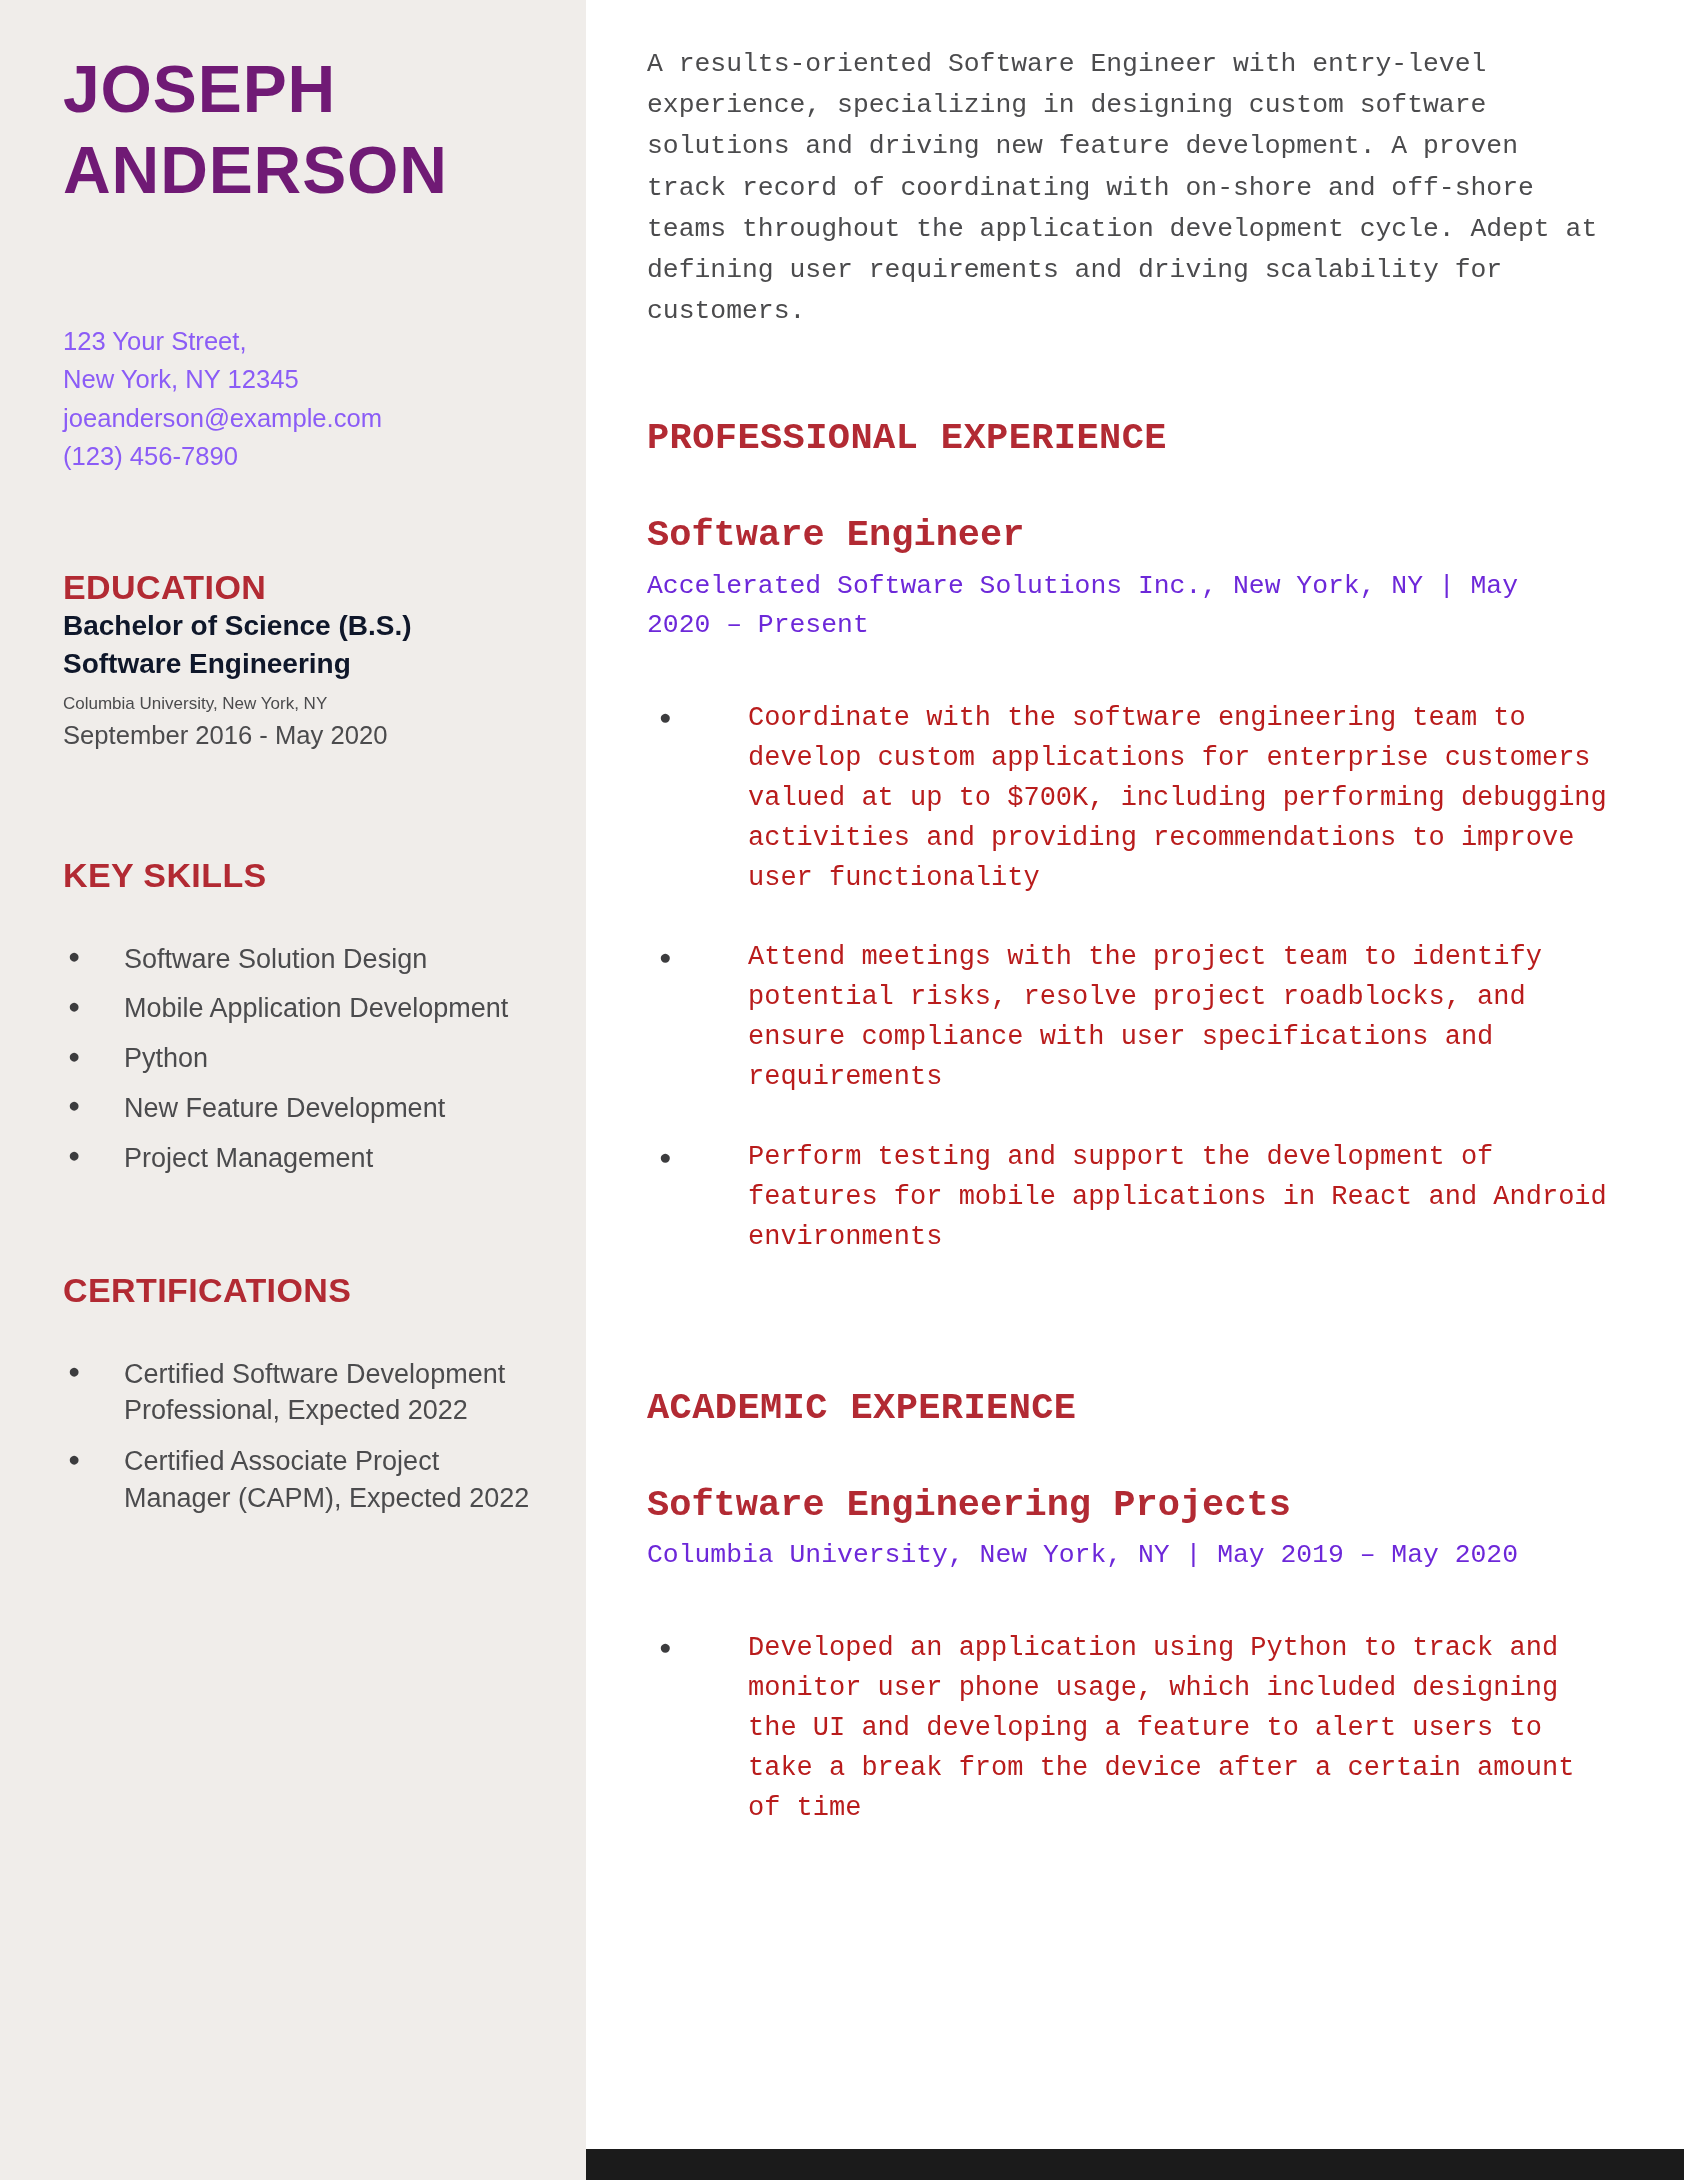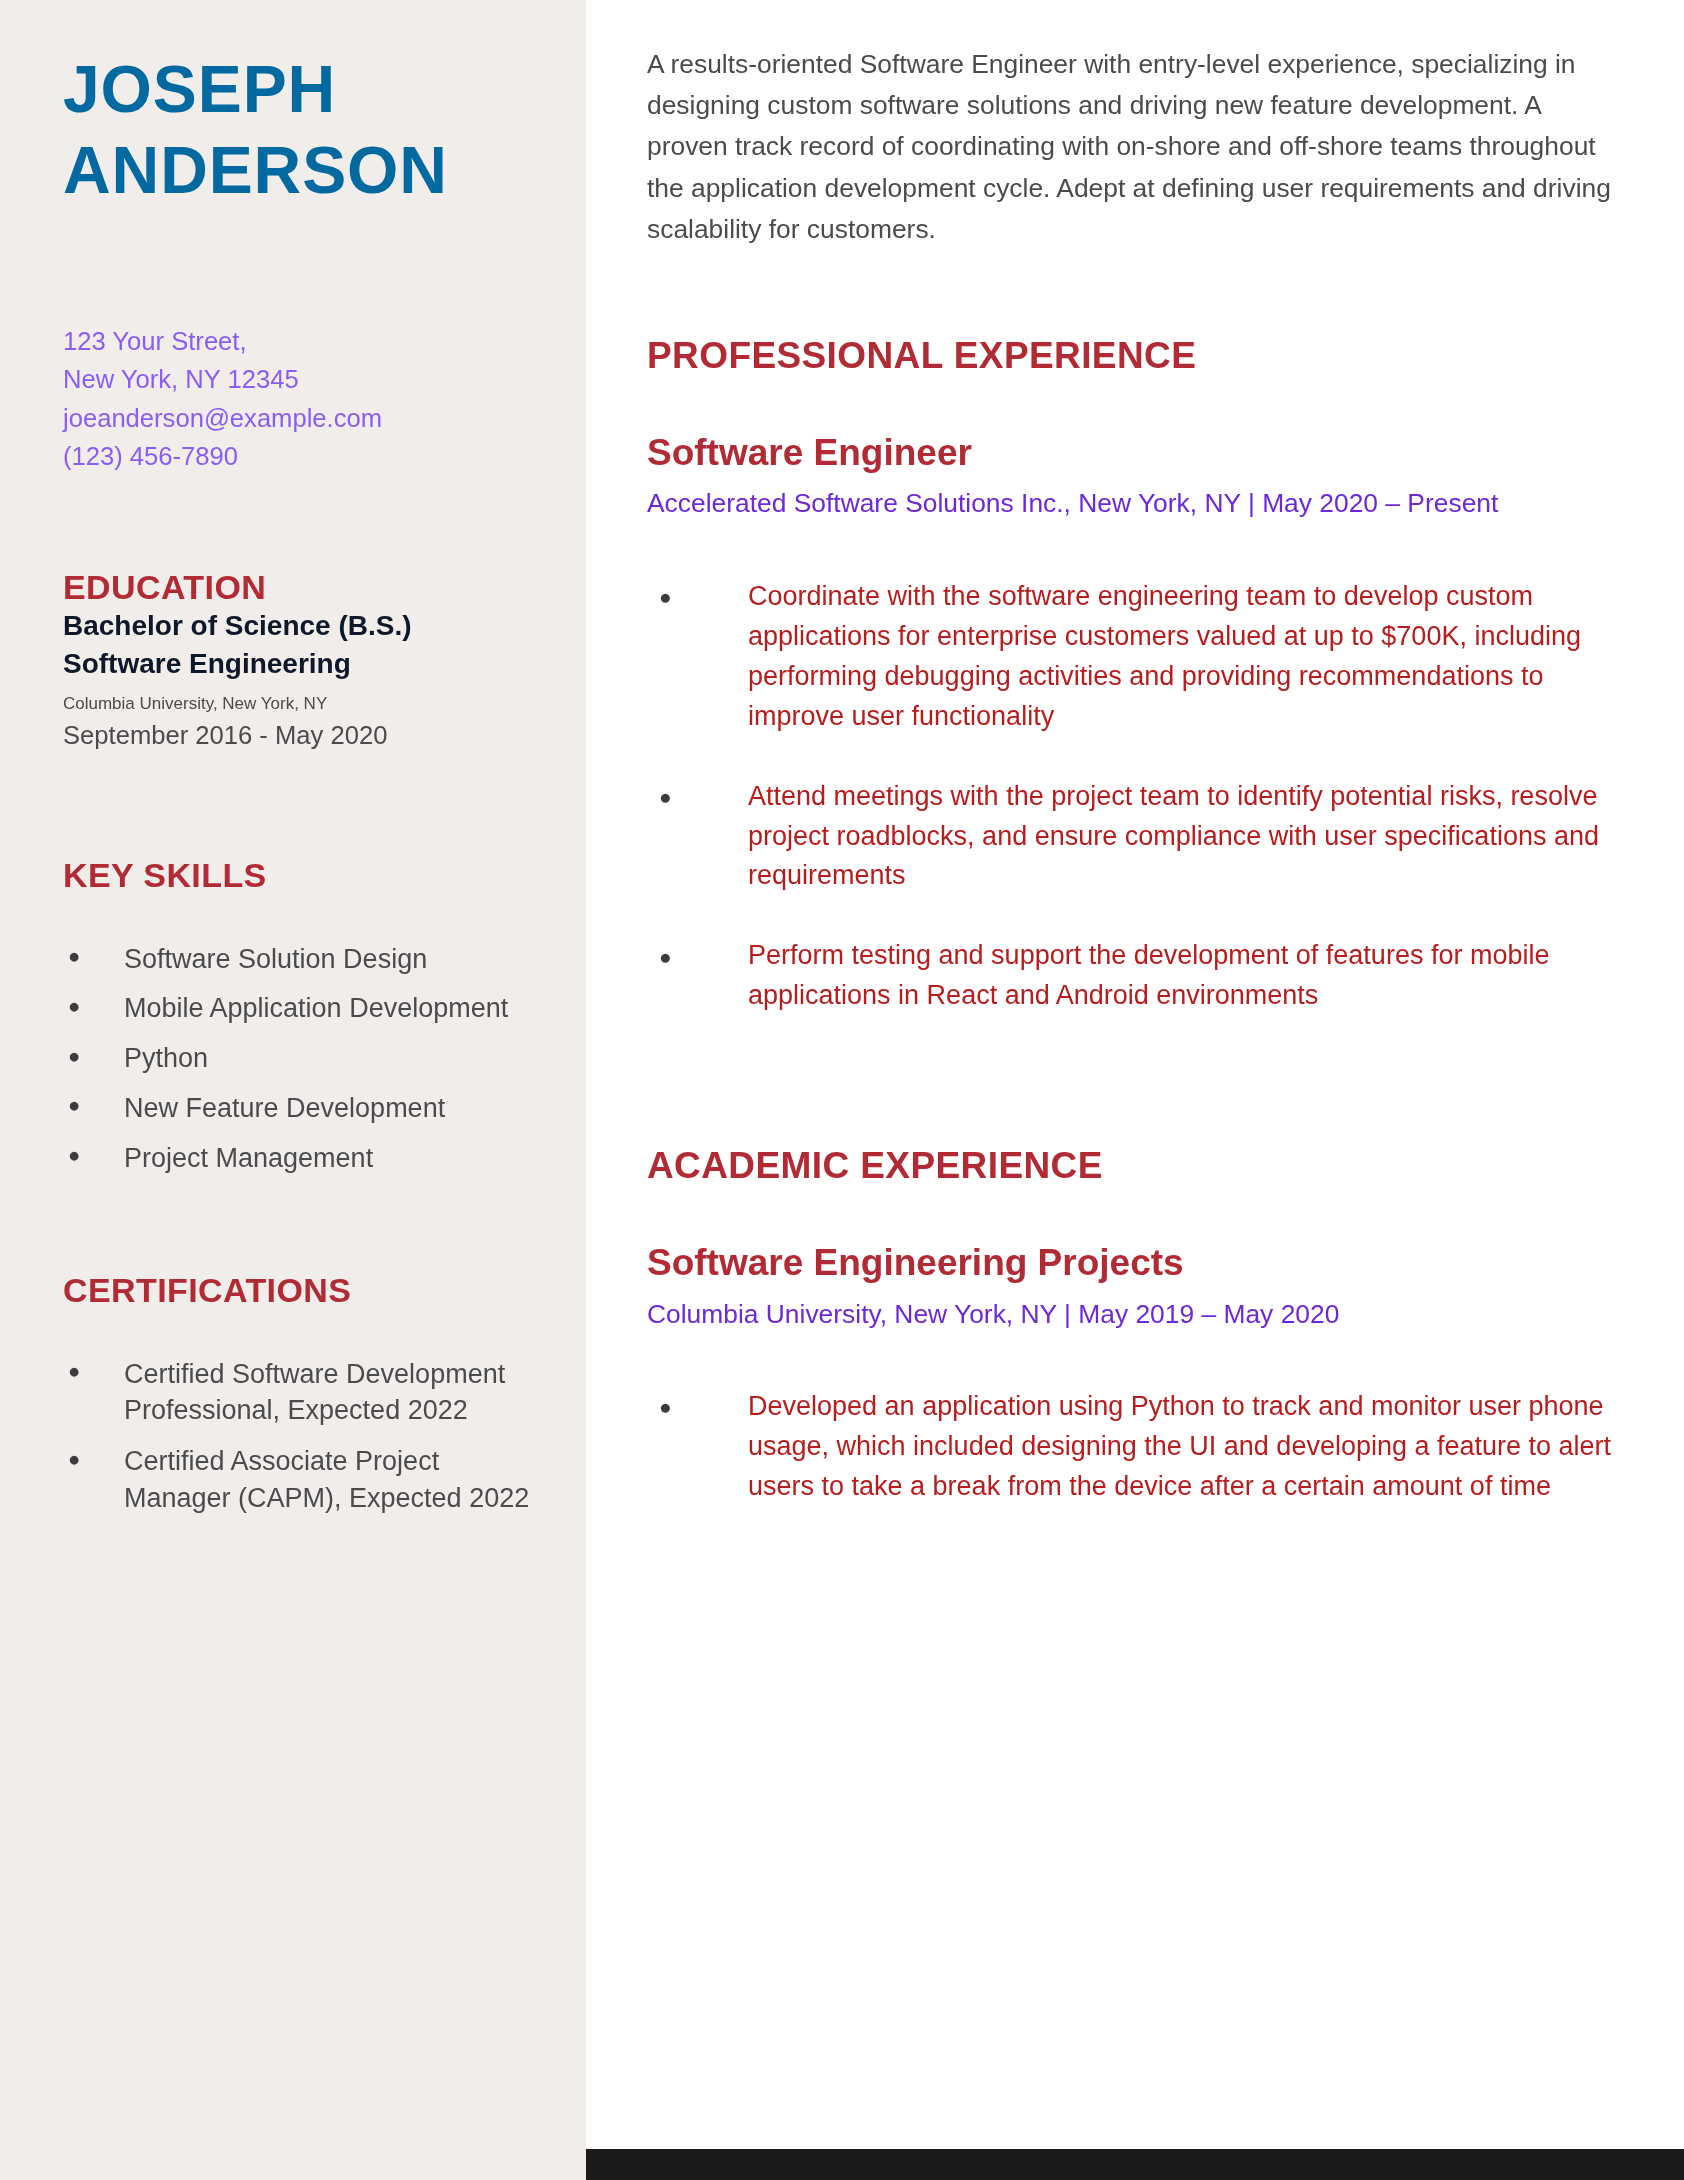--- a/index.html
+++ b/index.html
@@ -17,21 +17,21 @@
     background:#ffffff;
   }
   
   .sidebar {
     width:586px; flex-shrink:0;
     background:#f0edea;
     padding:49px 53px 34px 63px;
   }
   .name {
     font-size:66px; font-weight:700; line-height:1.22;
-    color:#0369a1; letter-spacing:0.9px;
+    color:#701a75; letter-spacing:0.9px;
   }
   .contact { margin-top:112px; font-size:25.6px; line-height:1.5; color:#8b5cf6; }
   .side-heading {
     font-size:34px; font-weight:700; color:#b22a33; letter-spacing:0.4px;
   }
   .edu-heading { margin-top:92px; }
   .degree {
     font-size:28px; font-weight:700;
     color:#0f172a; line-height:1.38;
   }
@@ -46,20 +46,21 @@
   .side-list li::before {
     content:"●"; position:absolute; left:5.1px; top:2.6px;
     font-size:20.4px; color:#3c3c3e;
   }
   .cert-heading { margin-top:95px; }
   .cert-list li { margin-bottom:15.3px; }
   
   .main {
     flex:1;
     padding:44px 73px 34px 61px;
+    font-family:Liberation Mono, monospace;
   }
   .summary { font-size:26.4px; line-height:1.56; color:#4b4b4d; }
   .main-heading {
     font-size:37px; font-weight:700; color:#b22a33; letter-spacing:0.4px;
   }
   .prof-heading { margin-top:85px; }
   .acad-heading { margin-top:129px; }
   .job-title {
     margin-top:55px; font-size:37px; font-weight:700; color:#b22a33;
   }

